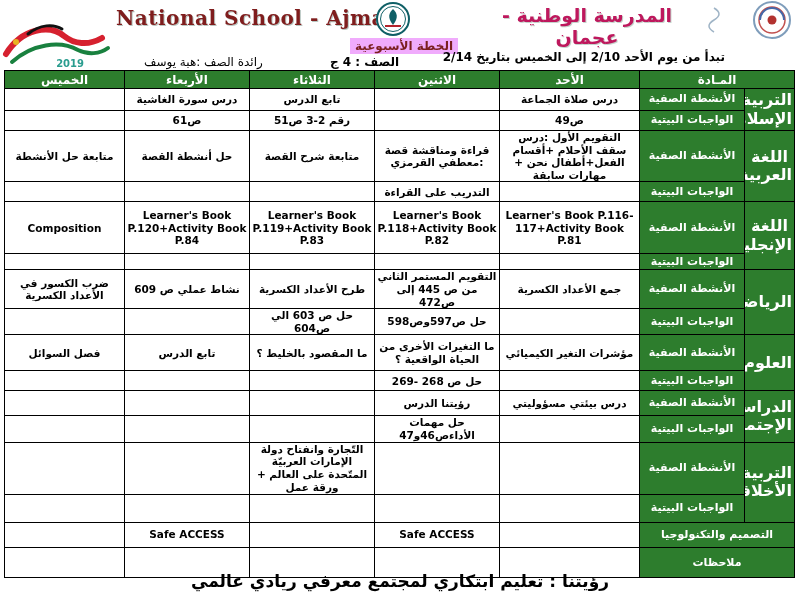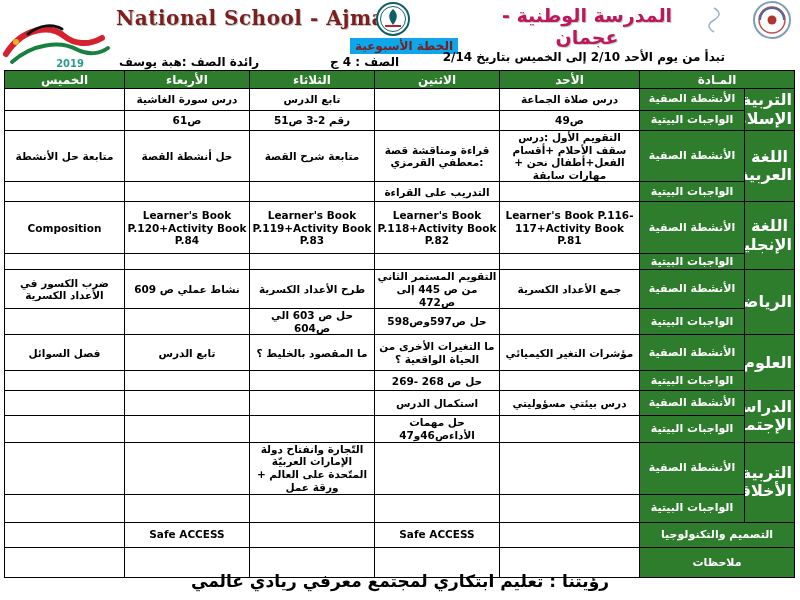--- a/index.html
+++ b/index.html
@@ -14,25 +14,25 @@
 
   
   .logo-left   { position: absolute; left: 2px;   top: 20px; width: 112px; height: 50px; }
   .school-en   { position: absolute; left: 116px; top: 6px;  direction: ltr;
                  font-family: "DejaVu Serif", serif; font-weight: bold; font-size: 20px;
                  letter-spacing: 0.5px; color: #7f1d1d; text-shadow: 1px 1px 0 #b9c7c2; }
   .logo-center { position: absolute; left: 358px; top: 1px;  width: 70px; height: 36px; }
   .school-ar   { position: absolute; left: 468px; top: 4px;  width: 238px; text-align: center;
                  font-weight: bold; font-size: 19px; color: #be185d; text-shadow: 1px 1px 0 #c4d4cc; }
   .logo-right  { position: absolute; left: 700px; top: 0;    width: 98px; height: 44px; }
-  .plan-title  { position: absolute; left: 350px; top: 38px; background: #0ea5e9;
+  .plan-title  { position: absolute; left: 350px; top: 38px; background: #f0abfc;
                  color: #7a1f1f; font-weight: bold; font-size: 12px; padding: 1px 5px; }
   .date-range  { position: absolute; right: 75px; top: 50px; font-weight: bold; font-size: 12px; color: #000; }
   .class-info  { position: absolute; left: 330px; top: 55px; font-weight: bold; font-size: 12px; color: #000; text-align: center; }
-  .teacher-info{ position: absolute; left: 119px; top: 55px; font-weight: bold; font-size: 12px; color: #000; }
+  .teacher-info{ position: absolute; left: 144px; top: 55px; font-weight: normal; font-size: 12px; color: #000; }
 
   
   #plan-table {
     position: absolute; top: 70px; right: 5px; width: 790px;
     border-collapse: collapse; table-layout: fixed; direction: rtl;
   }
   #plan-table th, #plan-table td {
     border: 1px solid #000;
     font-weight: bold; text-align: center; vertical-align: middle;
     padding: 0 2px; overflow: hidden;
@@ -194,21 +194,21 @@
         <td class="cell"></td>
         <td class="cell">حل ص 268 -269</td>
         <td class="cell"></td>
         <td class="cell"></td>
         <td class="cell"></td>
       </tr>
       <tr style="height:25px">
         <td rowspan="2" class="green subj">الدراسات الإجتماعية</td>
         <td class="green typ">الأنشطة الصفية</td>
         <td class="cell">درس بيئتي مسؤوليتي</td>
-        <td class="cell">استكمال الدرس</td>
+        <td class="cell">رؤيتنا الدرس</td>
         <td class="cell"></td>
         <td class="cell"></td>
         <td class="cell"></td>
       </tr>
       <tr style="height:25px">
         <td class="green typ">الواجبات البيتية</td>
         <td class="cell"></td>
         <td class="cell">حل مهمات الأداءص46و47</td>
         <td class="cell"></td>
         <td class="cell"></td>

